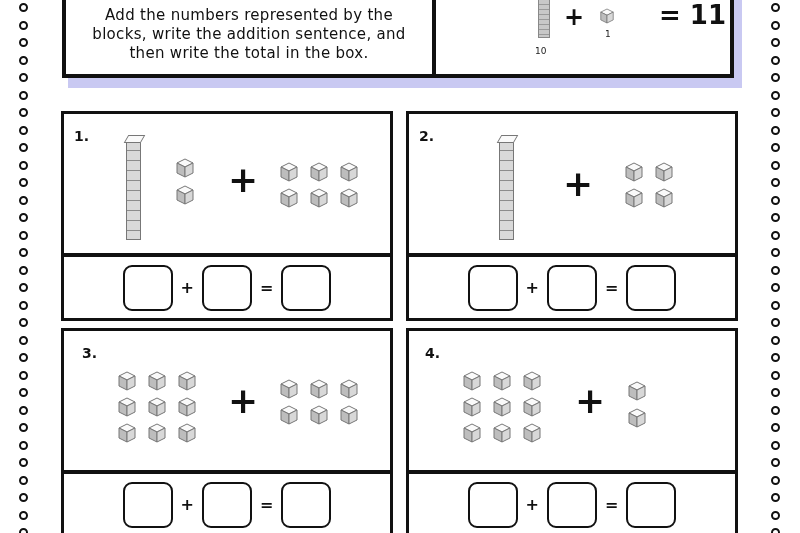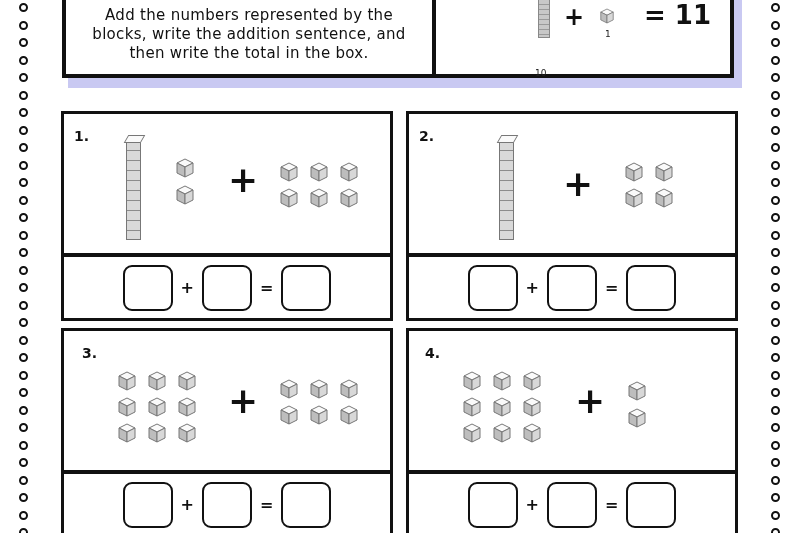--- a/index.html
+++ b/index.html
@@ -44,21 +44,21 @@
   #example {
     flex: 1; position: relative;
   }
   .ex-rod {
     position: absolute; left: 102px; top: 0; width: 10px; height: 42px;
     background: repeating-linear-gradient(#c8c8c8 0 4px, #9a9a9a 4px 5px);
     border: 1px solid #888;
   }
   .ex-label { position: absolute; font-size: 9px; color: #222; }
   .ex-plus { position: absolute; left: 128px; top: 9px; font-size: 24px; font-weight: bold; }
-  .ex-eq { position: absolute; left: 208px; top: 6px; font-size: 26px; font-weight: bold; }
+  .ex-eq { position: absolute; left: 223px; top: 6px; font-size: 26px; font-weight: bold; }
 
   
   .problem {
     position: absolute; width: 332px; border: 3px solid #111; box-sizing: border-box;
     background: #fff;
   }
   .problem .top { position: relative; height: 139px; border-bottom: 4px solid #111; }
   .problem .bottom { position: relative; height: 61px; display: flex; align-items: center; justify-content: center; }
   .pnum { position: absolute; left: 10px; top: 14px; font-size: 14px; font-weight: bold; }
   .plus-big { position: absolute; font-size: 36px; font-weight: 900; line-height: 36px; }
@@ -152,21 +152,21 @@
     <div class="dot"></div>
     <div class="dot"></div>
   </div>
 
 <div id="header-shadow"></div>
 <div id="header-shadow-right"></div>
 <div id="header">
   <div id="instructions">Add the numbers represented by the blocks, write the addition sentence, and then write the total in the box.</div>
   <div id="example">
     <div class="ex-rod"></div>
-    <span class="ex-label" style="left:99px; top:52px;margin-top:22px;">10</span>
+    <span class="ex-label" style="left:99px; top:52px;">10</span>
     <span class="ex-plus">+</span>
     <div style="position:absolute; left:164px; top:14px;" class="cube">
       <svg viewBox="0 0 18 20" style="width:14px;height:16px">
           <polygon points="9,1 17,5 9,9 1,5" fill="#fafafa" stroke="#777" stroke-width="1"></polygon>
           <polygon points="1,5 9,9 9,19 1,15" fill="#bdbdbd" stroke="#777" stroke-width="1"></polygon>
           <polygon points="17,5 9,9 9,19 17,15" fill="#d8d8d8" stroke="#777" stroke-width="1"></polygon>
         </svg>
     </div>
     <span class="ex-label" style="left:169px; top:35px;">1</span>
     <span class="ex-eq">= 11</span>

